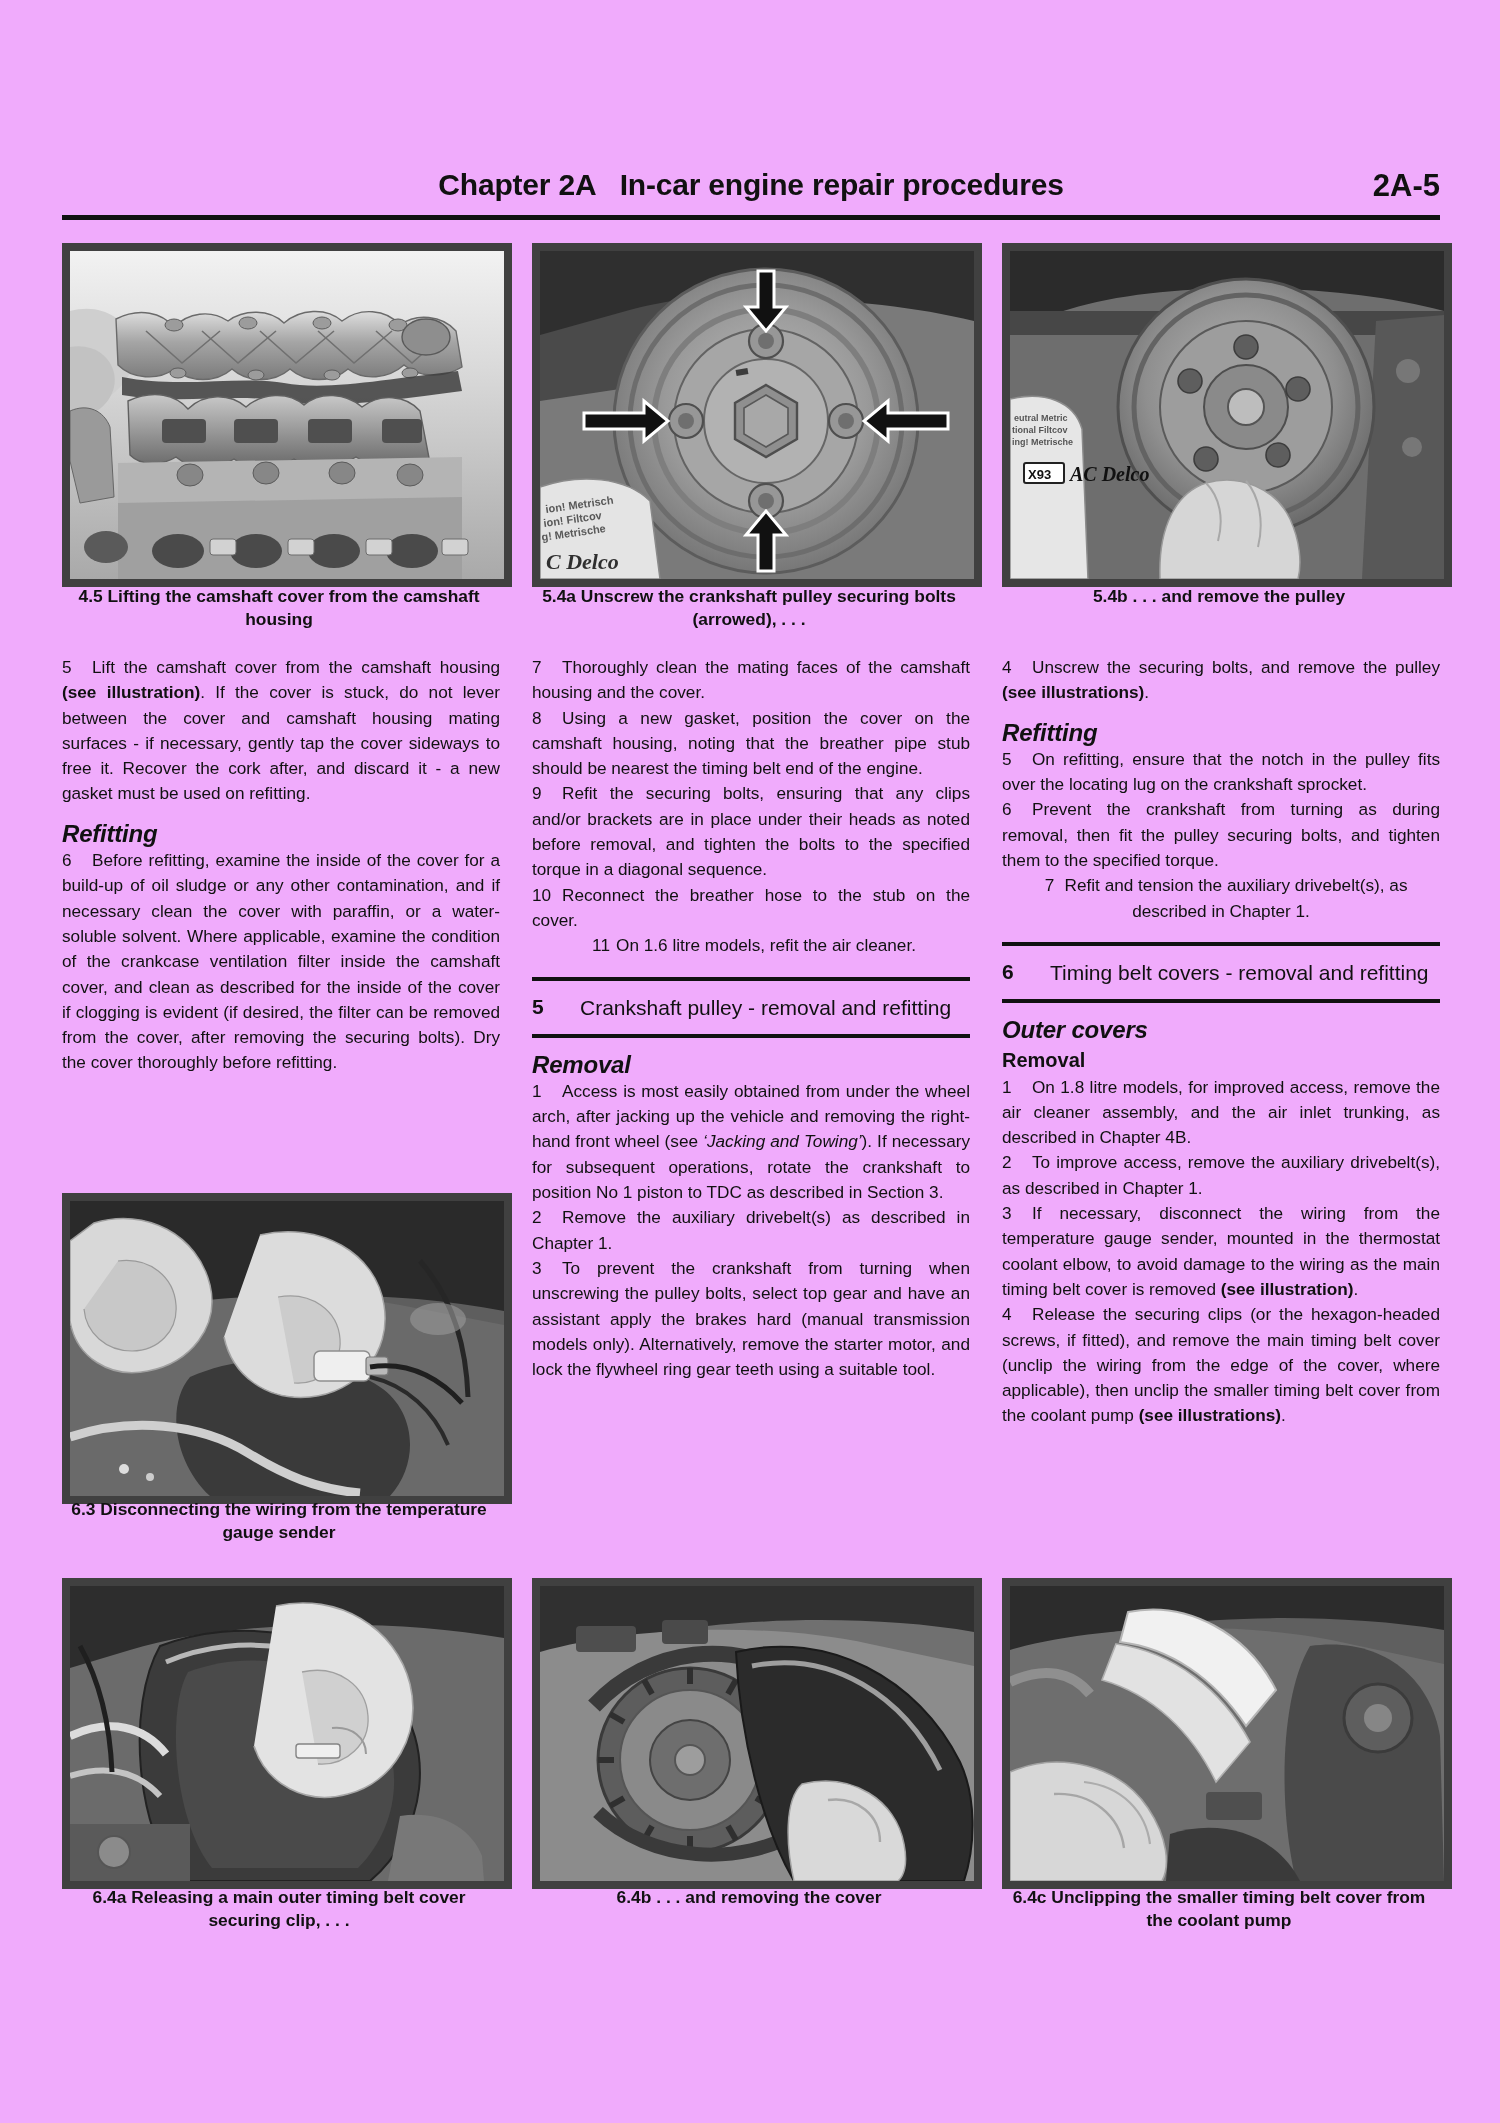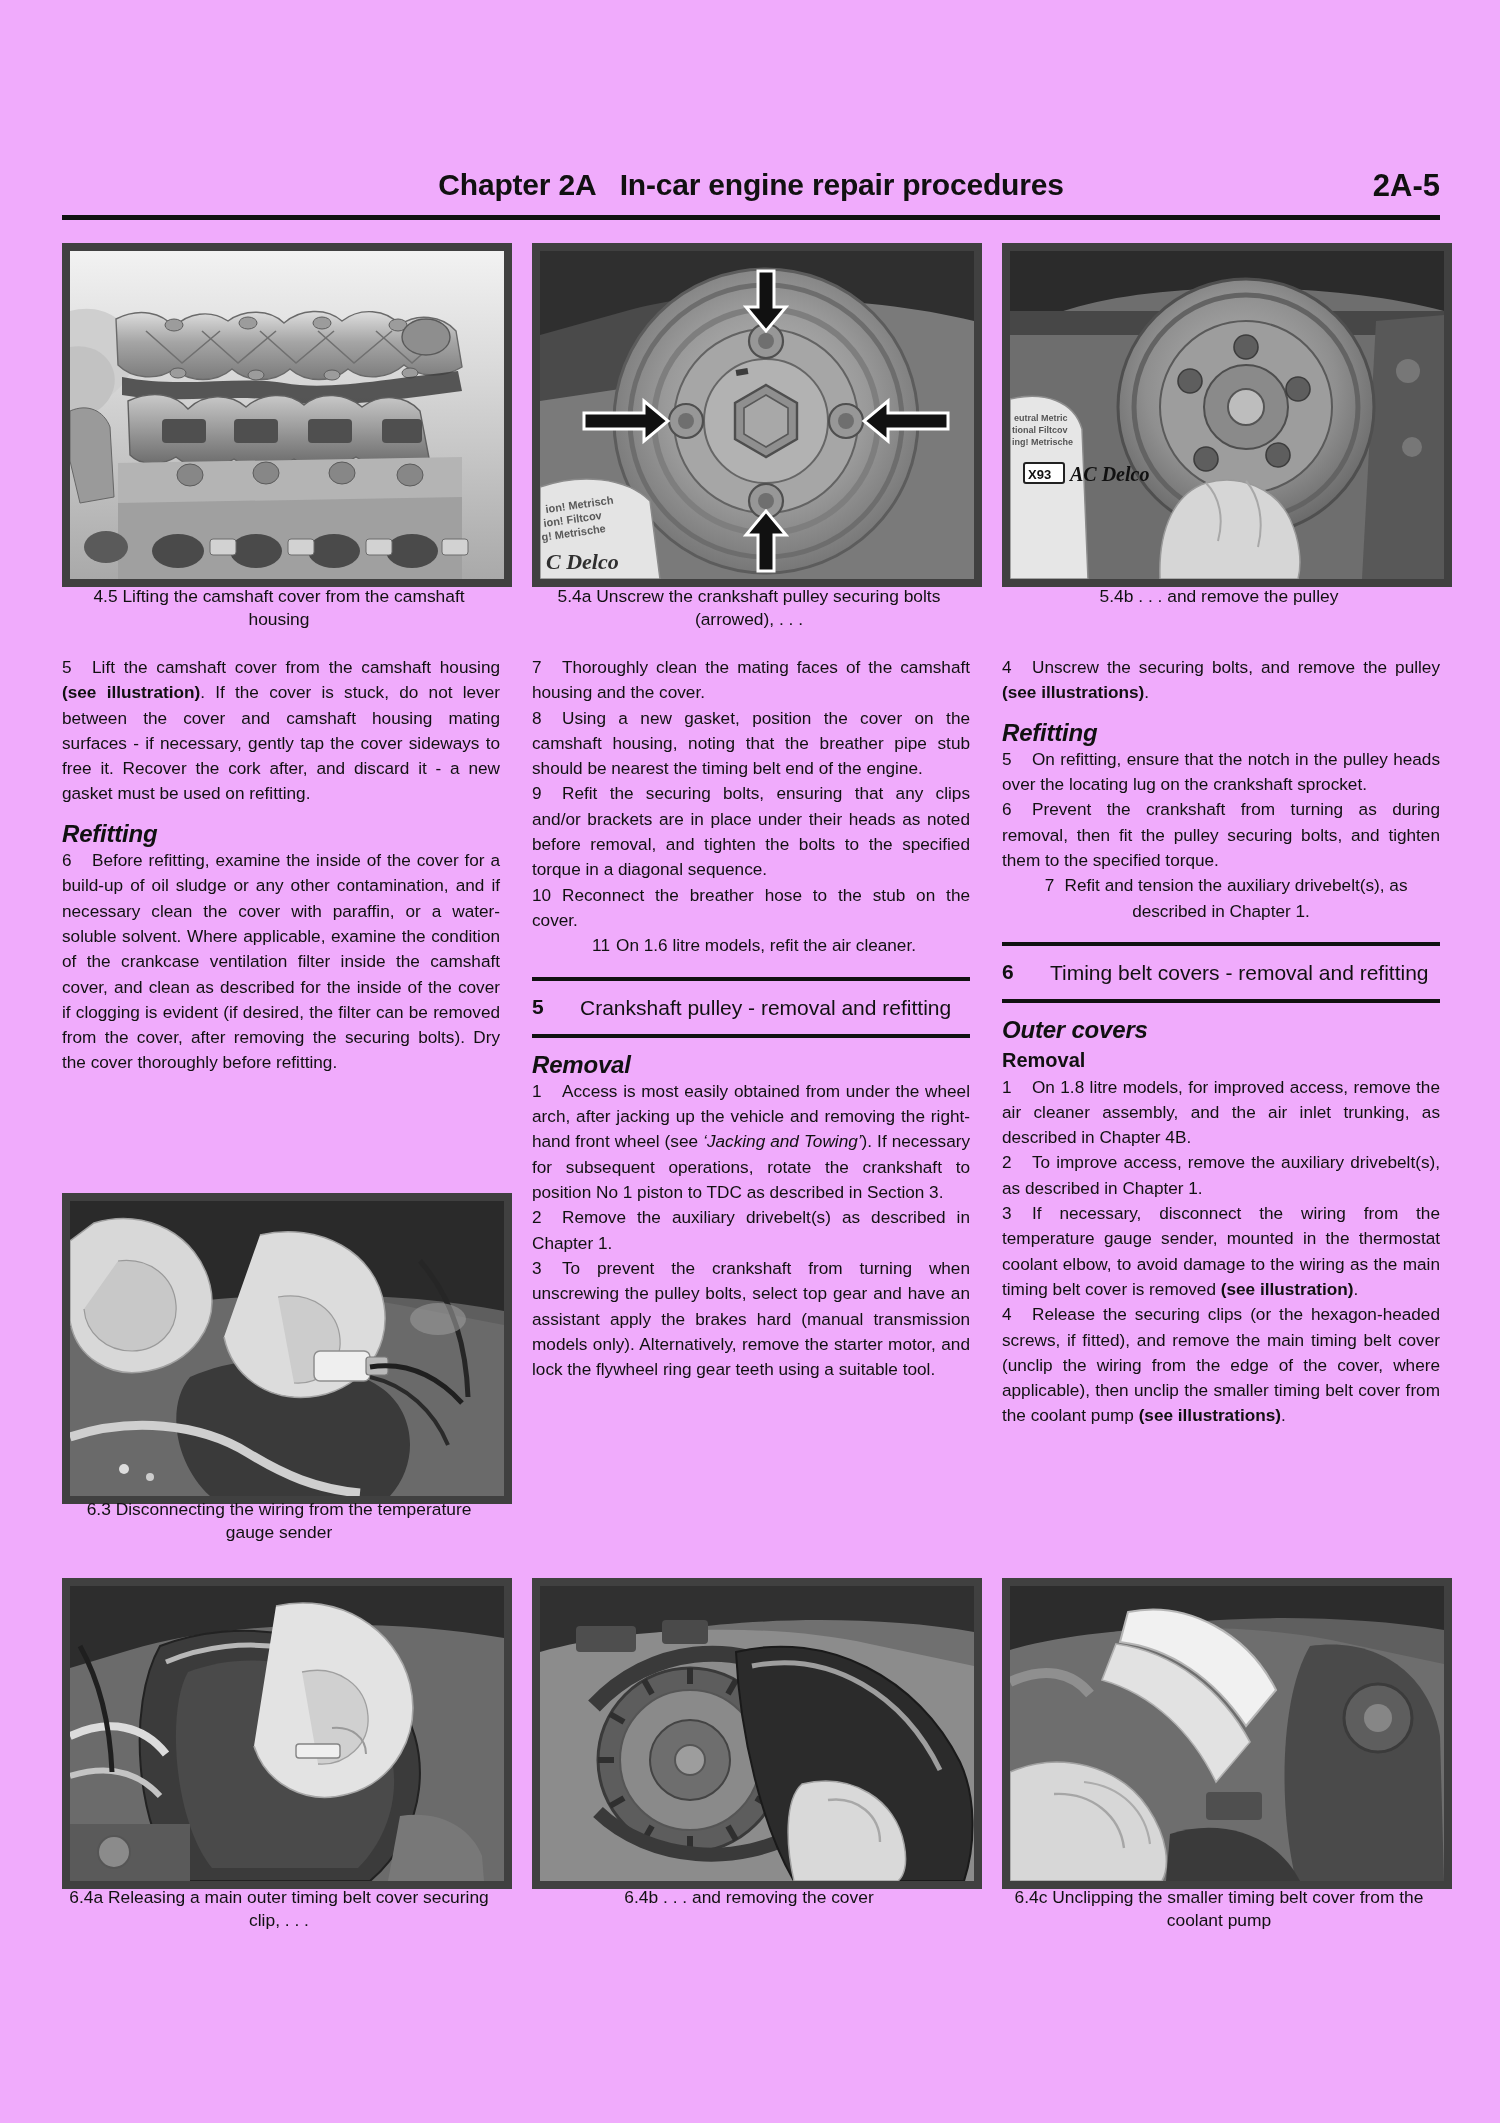--- a/index.html
+++ b/index.html
@@ -131,21 +131,21 @@
   }
   .photo .grain {
     position: absolute;
     left: 0; top: 0; right: 0; bottom: 0;
   }
 
   .caption {
     position: absolute;
     text-align: center;
     font-size: 17.4px;
-    font-weight: normal;
+    font-weight: bold;
     line-height: 23px;
   }
 </style>
 </head>
 <body>
 
 <div class="page">
 
   <div class="header">
     <div class="header-title">Chapter 2A   In-car engine repair procedures</div>
@@ -449,21 +449,21 @@
   </div>
 
   <div class="col col-3" style="top:655px;">
     <p>
       <span class="numlead">4</span><span>Unscrew the securing bolts, and remove the pulley </span><b>(see illustrations)</b><span>.</span>
     </p>
 
     <h2 class="sub">Refitting</h2>
 
     <p>
-      <span class="numlead">5</span><span>On refitting, ensure that the notch in the pulley heads over the locating lug on the crankshaft sprocket.</span>
+      <span class="numlead">5</span><span>On refitting, ensure that the notch in the pulley fits over the locating lug on the crankshaft sprocket.</span>
     </p>
     <p>
       <span class="numlead">6</span><span>Prevent the crankshaft from turning as during removal, then fit the pulley securing bolts, and tighten them to the specified torque.</span>
     </p>
     <p class="last">
       <span class="numlead">7</span><span>Refit and tension the auxiliary drivebelt(s), as described in Chapter 1.</span>
     </p>
 
     <div class="section-head">
       <div class="rule-top"></div>

